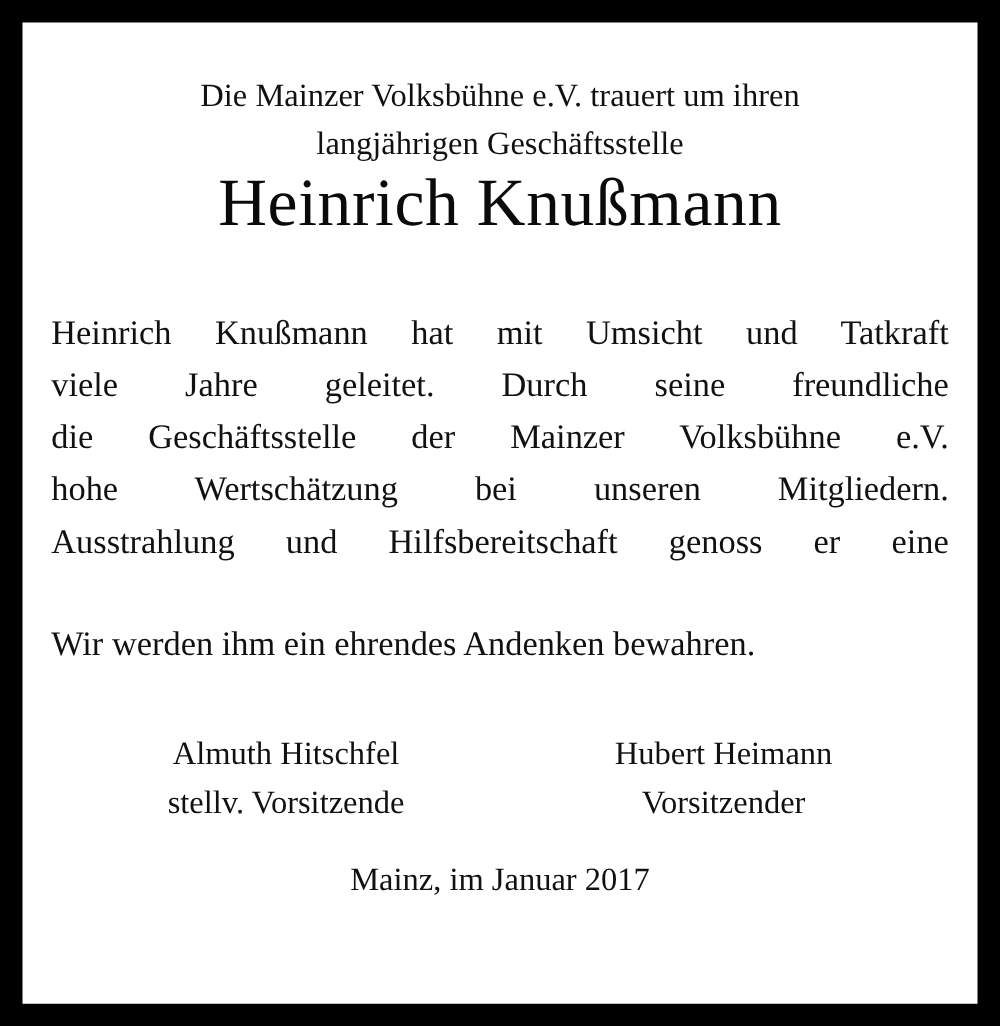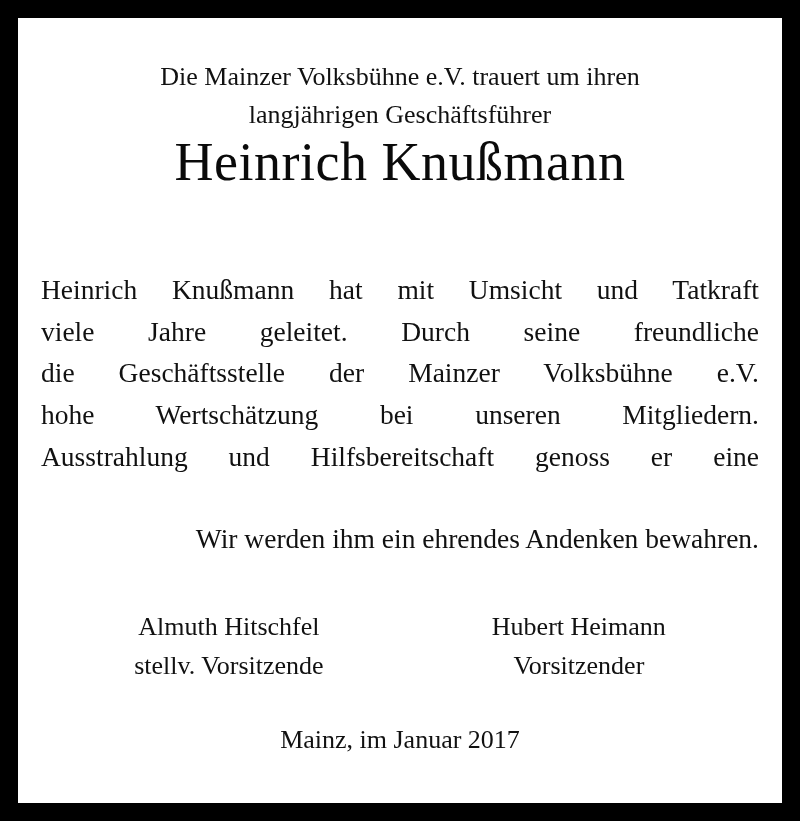--- a/index.html
+++ b/index.html
@@ -39,40 +39,40 @@
   }
   .deceased-name {
     font-size: 54px;
     line-height: 1.1;
     text-align: center;
     color: #0a0a0a;
     letter-spacing: 0.5px;
     white-space: nowrap;
   }
   .body-text {
-    margin-top: 76px;
+    margin-top: 52px;
     width: 718px;
     font-size: 27.5px;
     line-height: 1.52;
     color: #111111;
     text-align: justify;
     text-align-last: justify;
   }
   .body-text .para-line {
     display: block;
     white-space: nowrap;
     text-align: justify;
   }
   .closing-text {
     margin-top: 40px;
     width: 718px;
     font-size: 27.5px;
     line-height: 1.5;
     color: #111111;
-    text-align: right;
+    text-align: left;
   }
   .signatories {
     margin-top: 48px;
     width: 700px;
     display: flex;
     justify-content: space-around;
     align-items: flex-start;
   }
   .signatory {
     text-align: center;
@@ -82,35 +82,35 @@
   }
   .signatory-name {
     display: block;
     white-space: nowrap;
   }
   .signatory-role {
     display: block;
     white-space: nowrap;
   }
   .place-date {
-    margin-top: 40px;
+    margin-top: 28px;
     font-size: 26px;
     color: #111111;
     text-align: center;
     white-space: nowrap;
   }
 </style>
 </head>
 <body>
 
 <div class="obituary-card">
 
   <div class="intro">
     <span class="intro-line">Die Mainzer Volksbühne e.V. trauert um ihren</span>
-    <span class="intro-line">langjährigen Geschäftsführer</span>
+    <span class="intro-line">langjährigen Geschäftsstelle</span>
   </div>
 
   <div class="deceased-name">Heinrich Knußmann</div>
 
   <div class="body-text">
     <span class="para-line">Heinrich Knußmann hat mit Umsicht und Tatkraft</span>
     <span class="para-line">viele Jahre geleitet. Durch seine freundliche</span>
     <span class="para-line">die Geschäftsstelle der Mainzer Volksbühne e.V.</span>
     <span class="para-line">hohe Wertschätzung bei unseren Mitgliedern.</span>
     <span class="para-line">Ausstrahlung und Hilfsbereitschaft genoss er eine</span>

